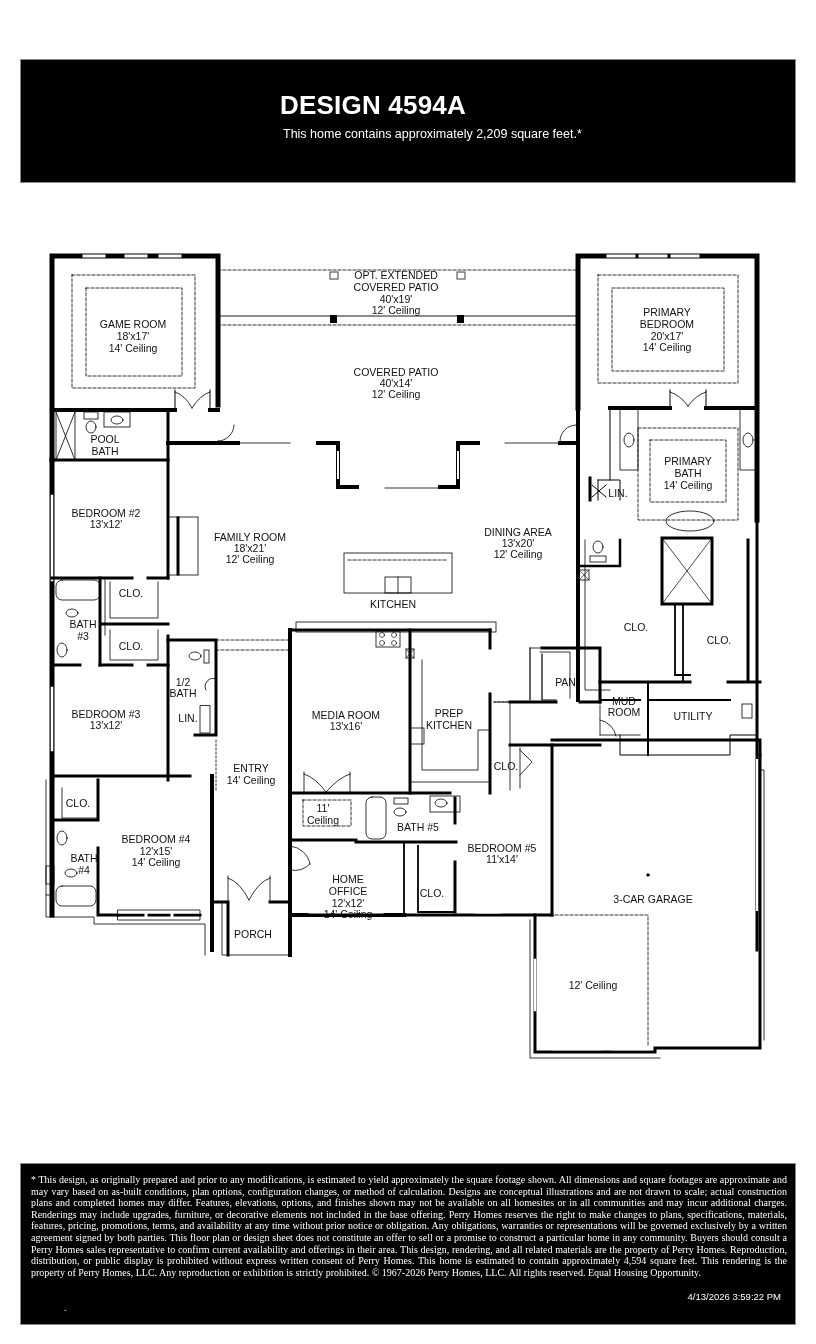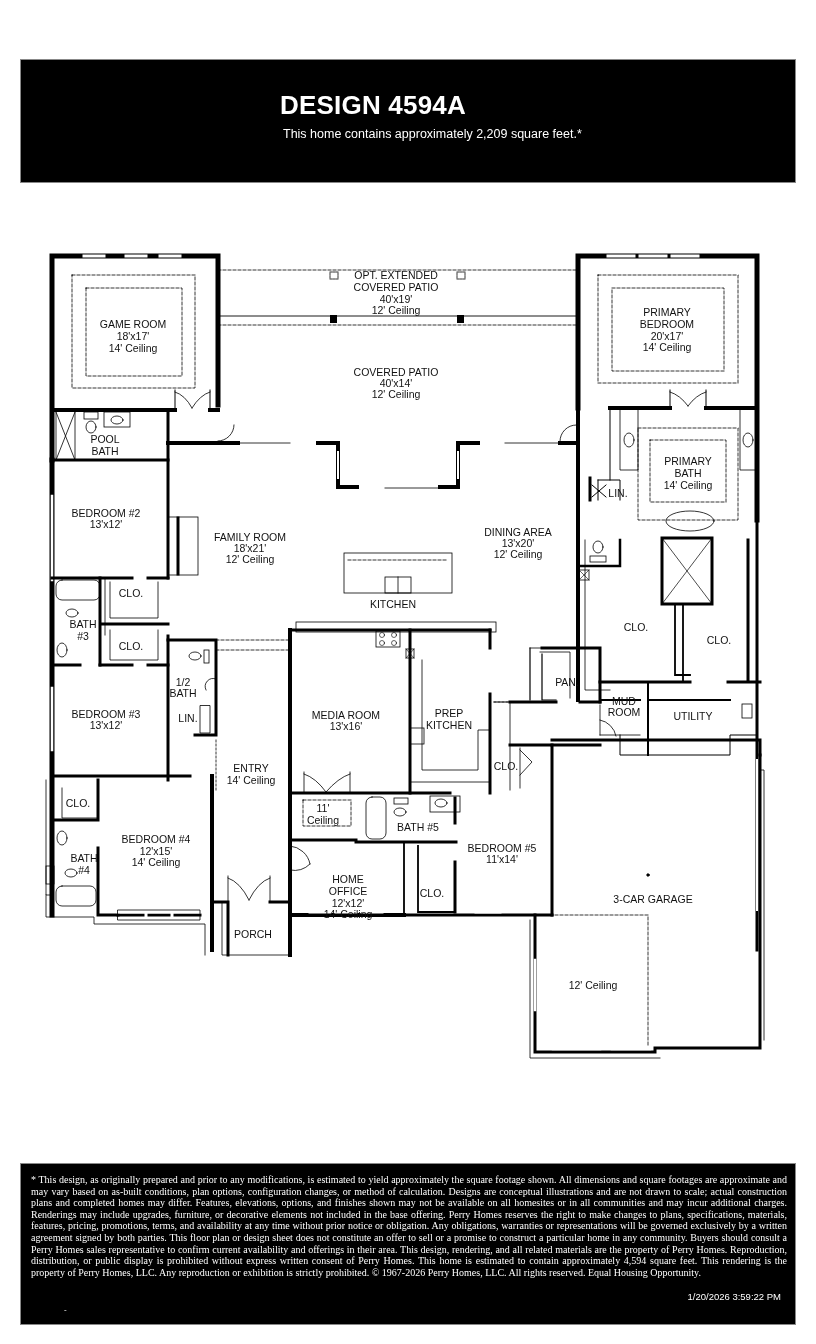--- a/index.html
+++ b/index.html
@@ -300,15 +300,15 @@
     <text x="253" y="938">PORCH</text>
 
     <text x="653" y="903">3-CAR GARAGE</text>
     <text x="593" y="989">12' Ceiling</text>
   </g>
 </svg>
 </div>
 
 <div class="footer">
   <div class="disclaimer">* This design, as originally prepared and prior to any modifications, is estimated to yield approximately the square footage shown. All dimensions and square footages are approximate and may vary based on as-built conditions, plan options, configuration changes, or method of calculation. Designs are conceptual illustrations and are not drawn to scale; actual construction plans and completed homes may differ. Features, elevations, options, and finishes shown may not be available on all homesites or in all communities and may incur additional charges. Renderings may include upgrades, furniture, or decorative elements not included in the base offering. Perry Homes reserves the right to make changes to plans, specifications, materials, features, pricing, promotions, terms, and availability at any time without prior notice or obligation. Any obligations, warranties or representations will be governed exclusively by a written agreement signed by both parties. This floor plan or design sheet does not constitute an offer to sell or a promise to construct a particular home in any community. Buyers should consult a Perry Homes sales representative to confirm current availability and offerings in their area. This design, rendering, and all related materials are the property of Perry Homes. Reproduction, distribution, or public display is prohibited without express written consent of Perry Homes. This home is estimated to contain approximately 4,594 square feet. This rendering is the property of Perry Homes, LLC. Any reproduction or exhibition is strictly prohibited. © 1967-2026 Perry Homes, LLC. All rights reserved. Equal Housing Opportunity.</div>
-  <div class="timestamp">1/20/2026 3:59:22 PM</div>
+  <div class="timestamp">4/13/2026 3:59:22 PM</div>
   <div class="tick">-</div>
 </div>
 
 </body></html>

